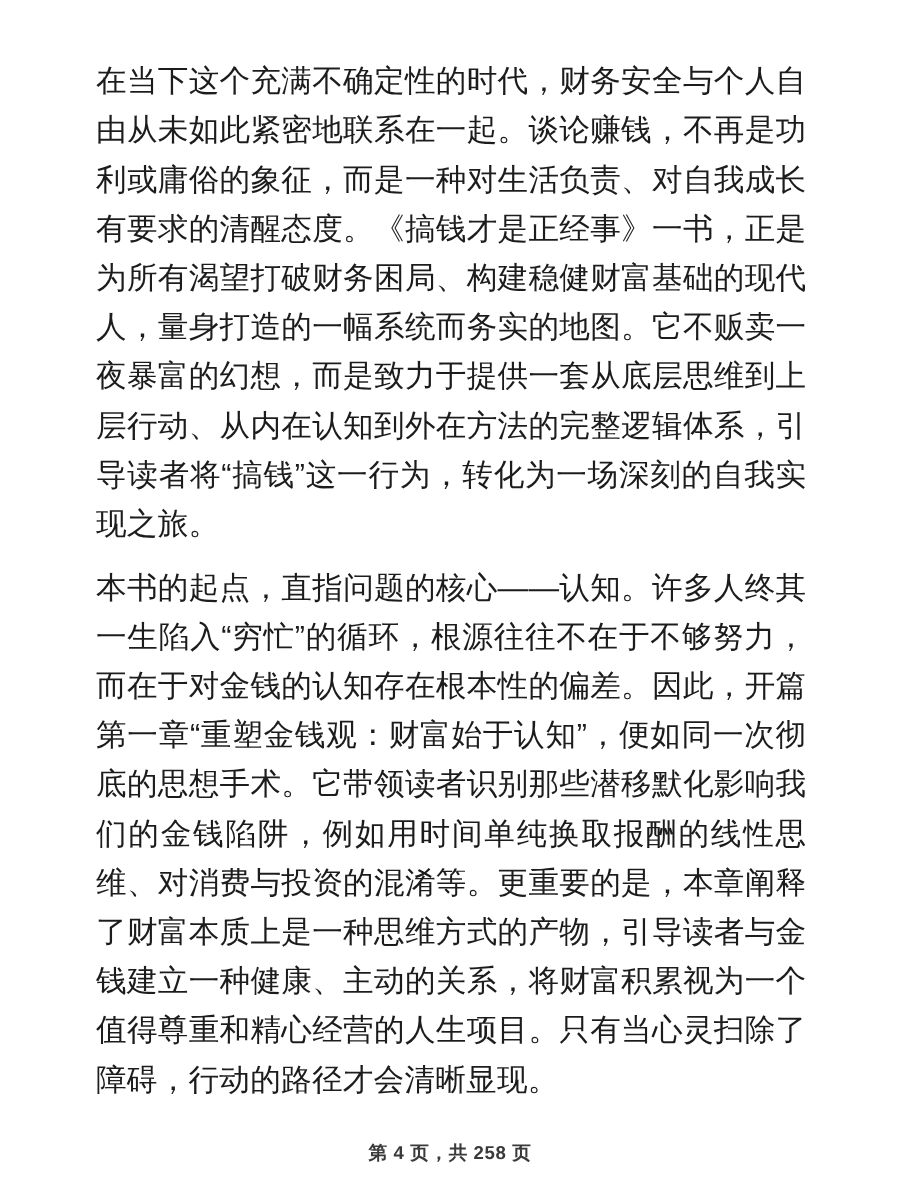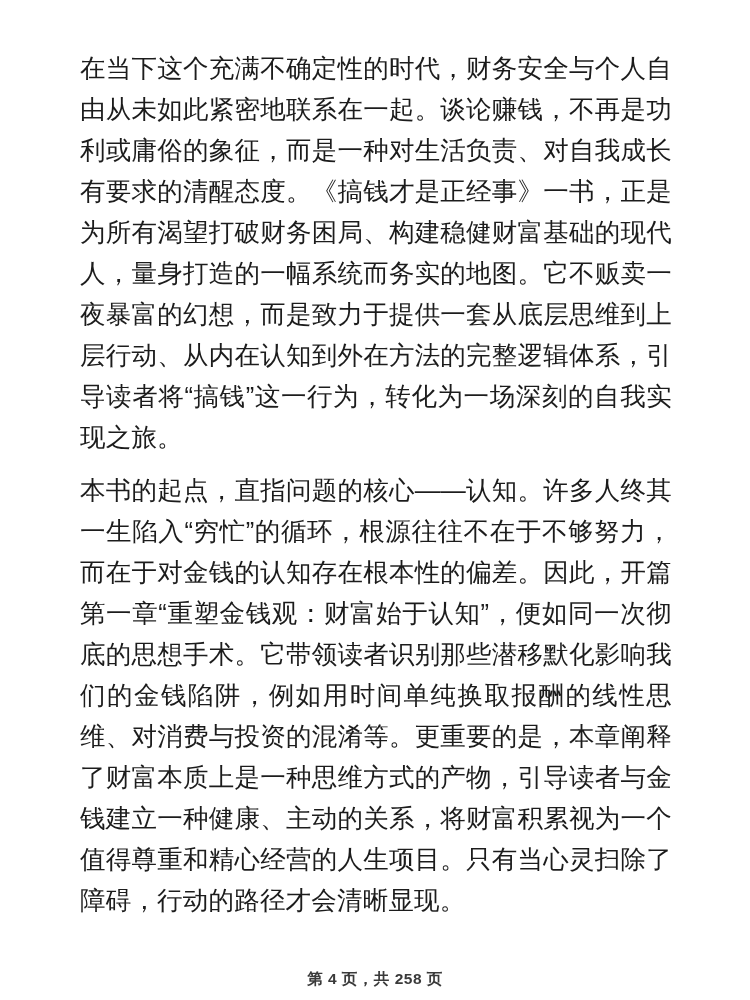--- a/index.html
+++ b/index.html
@@ -35,21 +35,21 @@
     margin: 0 0 12px 0;
     text-indent: 0;
   }
   .para:last-of-type {
     margin-bottom: 14px;
   }
   .footer {
     position: absolute;
     left: 0;
     right: 0;
-    bottom: 10px;
+    bottom: 28px;
     text-align: center;
     font-size: 15.5px;
     color: #3a3a3a;
     font-weight: 700;
     letter-spacing: 0.5px;
   }
 </style>
 </head>
 <body>
 

